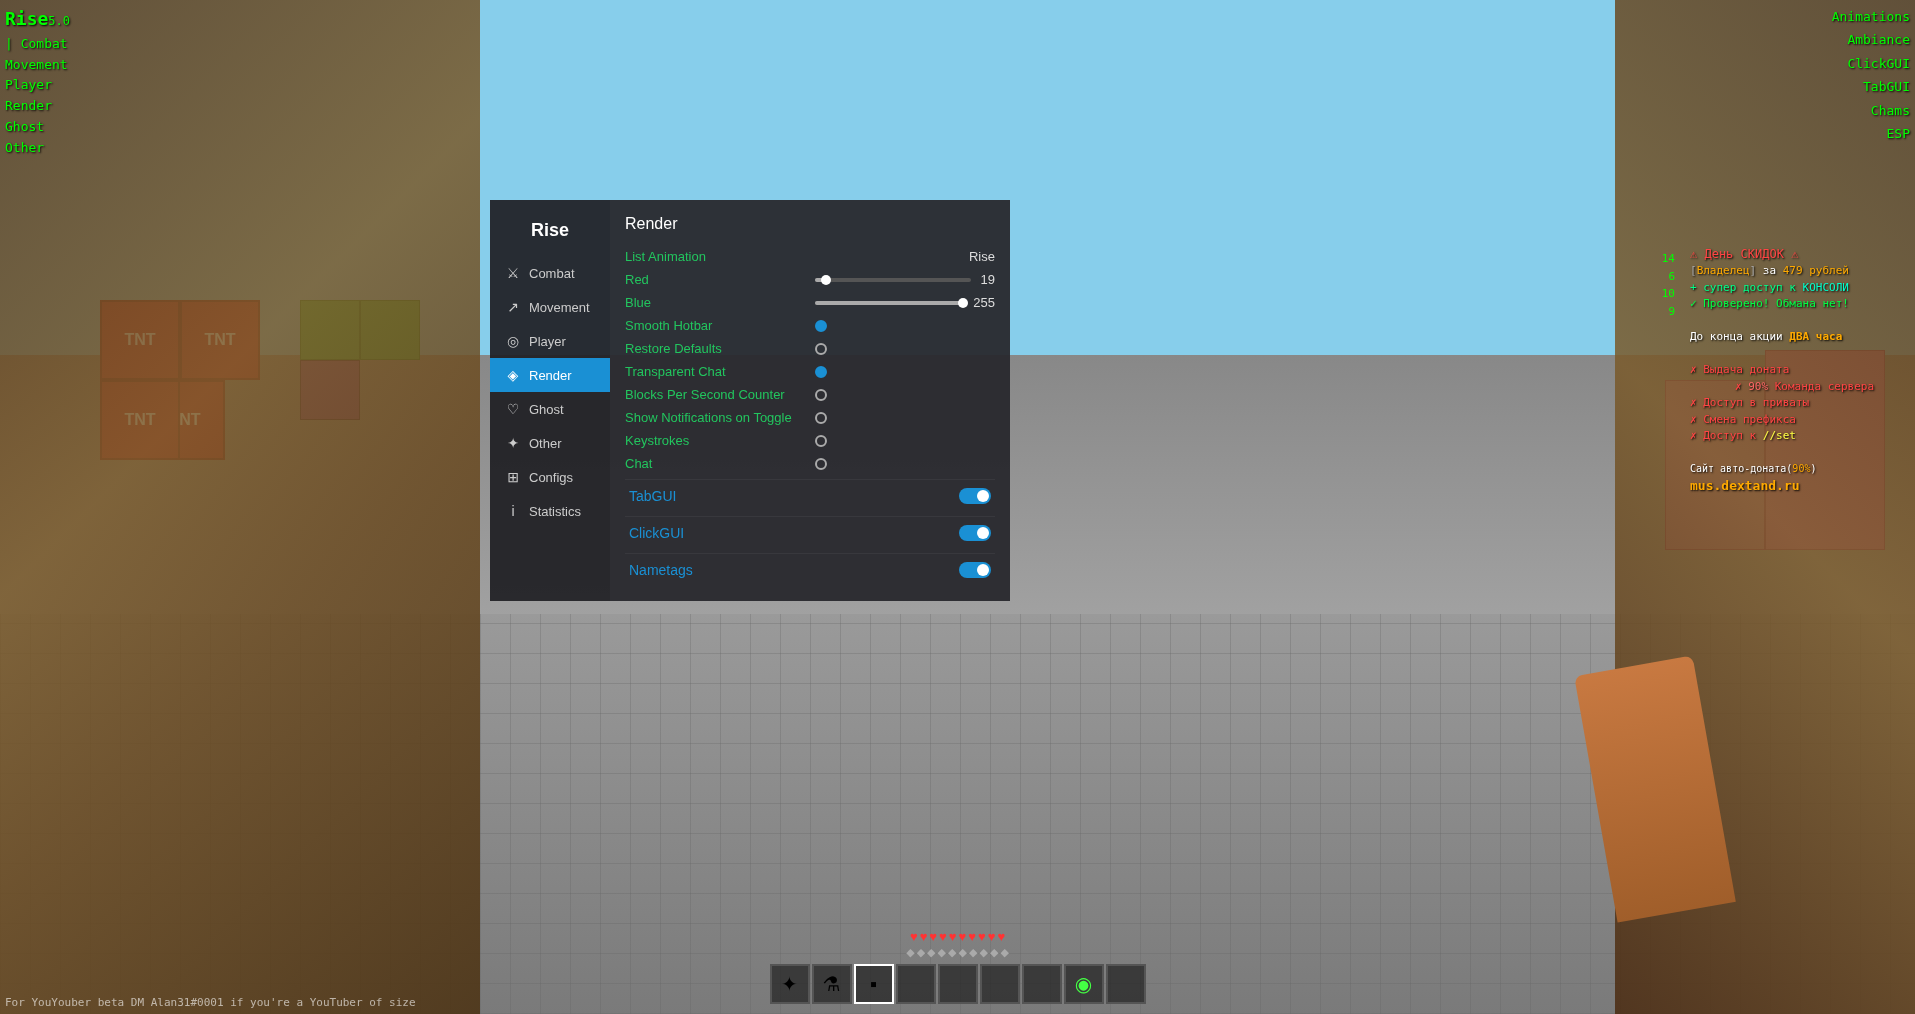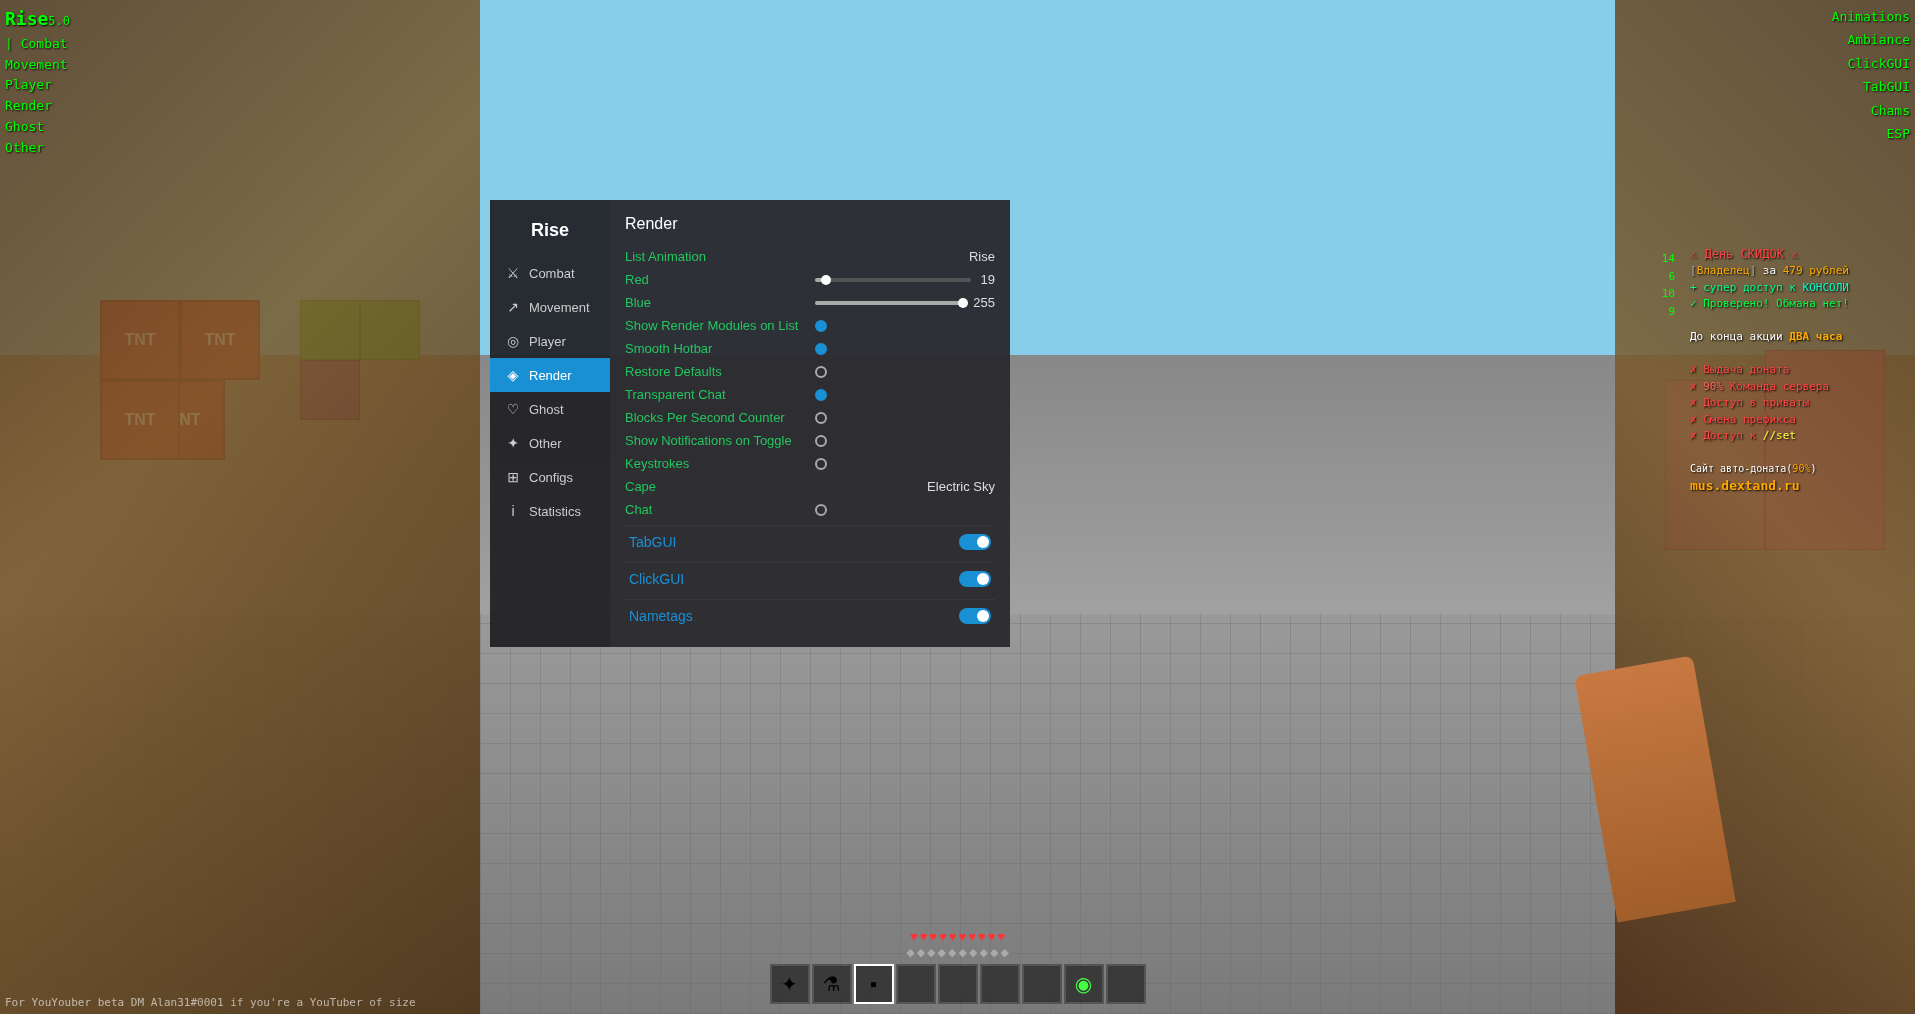--- a/index.html
+++ b/index.html
@@ -426,21 +426,21 @@
   <div>
     <span style="color:#aaa;">[</span><span style="color:#ffaa00;">Владелец</span><span style="color:#aaa;">]</span>
     <span style="color:#fff;"> за </span><span style="color:#ffaa00;">479 рублей</span>
   </div>
   <div style="color:#00ff88;">+ супер доступ к <span style="color:#00ffcc;">КОНСОЛИ</span></div>
   <div style="color:#00ff44;">✓ Проверено! Обмана нет!</div>
   <br>
   <div style="color:#fff;">До конца акции <span style="color:#ffaa00; font-weight:bold;">ДВА часа</span></div>
   <br>
   <div style="color:#ff4444;">✗ Выдача доната</div>
-  <div style="color:#ff4444;">✗ <span style="color:#ff6666;">90%</span> Команда сервера</div>
+  <div style="color:#ff4444;margin-left:45px;">✗ <span style="color:#ff6666;">90%</span> Команда сервера</div>
   <div style="color:#ff4444;">✗ Доступ в приваты</div>
   <div style="color:#ff4444;">✗ Смена префикса</div>
   <div style="color:#ff4444;">✗ Доступ к <span style="color:#ffff44;">//set</span></div>
   <br>
   <div style="color:#fff; font-size:10px;">Сайт авто-доната(<span style="color:#ffaa00;">90%</span>)</div>
   <div class="site-link">mus.dextand.ru</div>
 </div>
 
 <div class="gui-panel">
 
@@ -501,24 +501,20 @@
 
     <div class="setting-row">
       <span class="setting-label">Blue</span>
       <div class="slider-container">
         <div class="slider-fill" style="width: 100%;"></div>
         <div class="slider-thumb" style="left: 100%;"></div>
       </div>
       <span class="setting-value">255</span>
     </div>
 
-    <div class="setting-row">
-      <span class="setting-label">Show Render Modules on List</span>
-      <div class="radio-dot on"></div>
-    </div>
 
     <div class="setting-row">
       <span class="setting-label">Smooth Hotbar</span>
       <div class="radio-dot on"></div>
     </div>
 
     <div class="setting-row">
       <span class="setting-label">Restore Defaults</span>
       <div class="radio-dot"></div>
     </div>
@@ -536,24 +532,20 @@
     <div class="setting-row">
       <span class="setting-label">Show Notifications on Toggle</span>
       <div class="radio-dot"></div>
     </div>
 
     <div class="setting-row">
       <span class="setting-label">Keystrokes</span>
       <div class="radio-dot"></div>
     </div>
 
-    <div class="setting-row">
-      <span class="setting-label">Cape</span>
-      <span class="setting-value">Electric Sky</span>
-    </div>
 
     <div class="setting-row">
       <span class="setting-label">Chat</span>
       <div class="radio-dot"></div>
     </div>
 
     <div class="module-row">
       <span class="module-name">TabGUI</span>
       <div class="toggle on">
         <div class="toggle-knob"></div>

